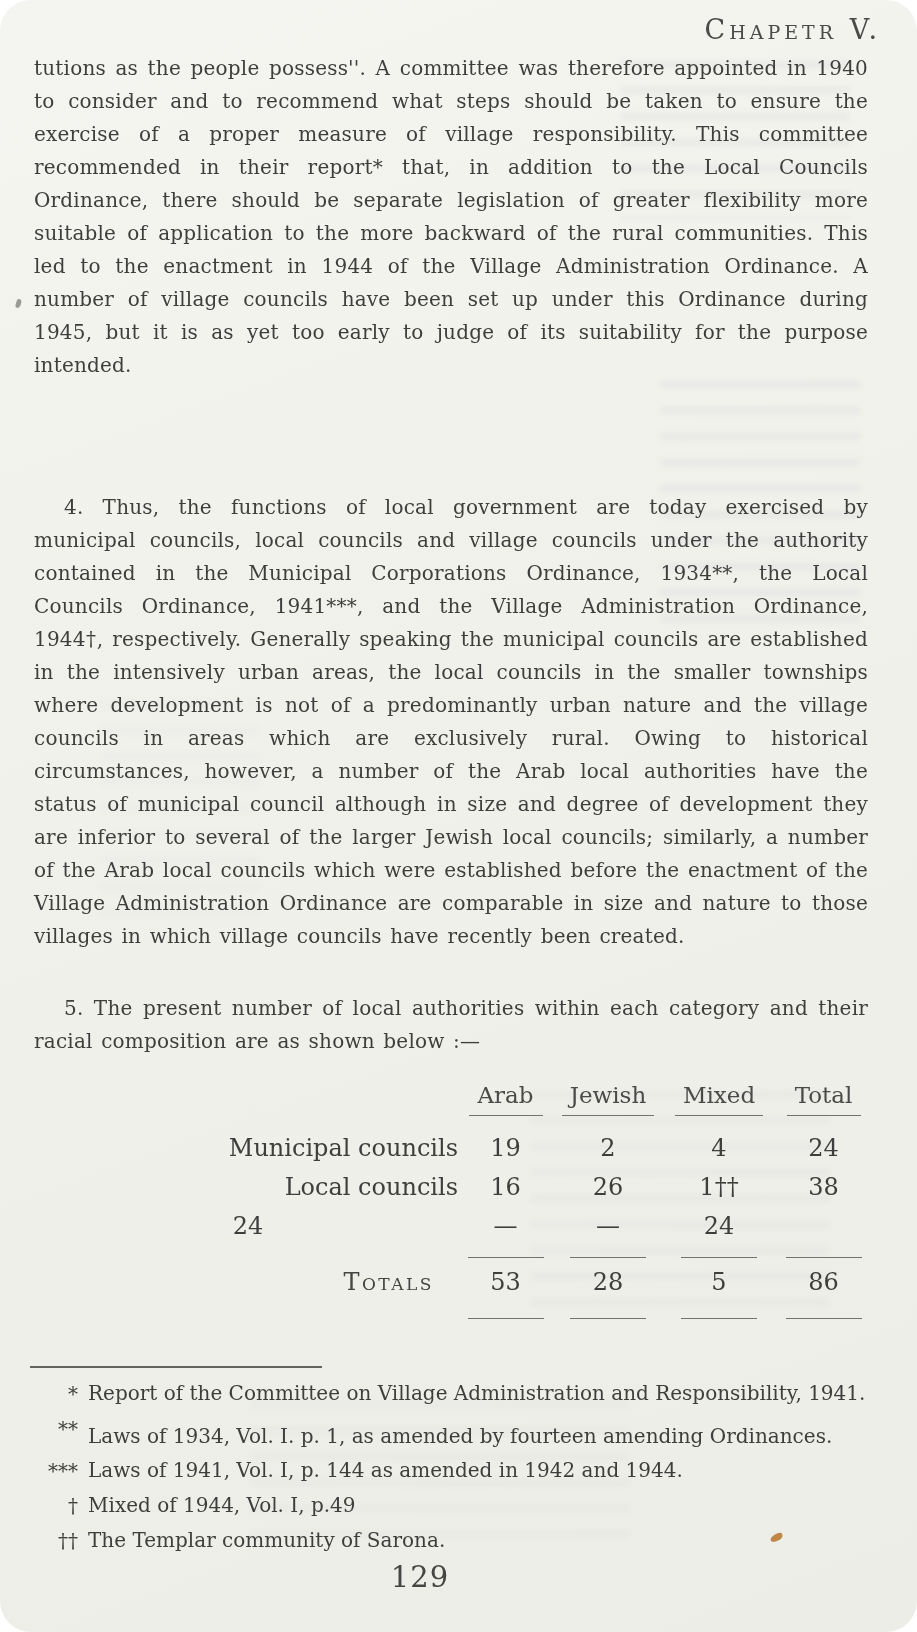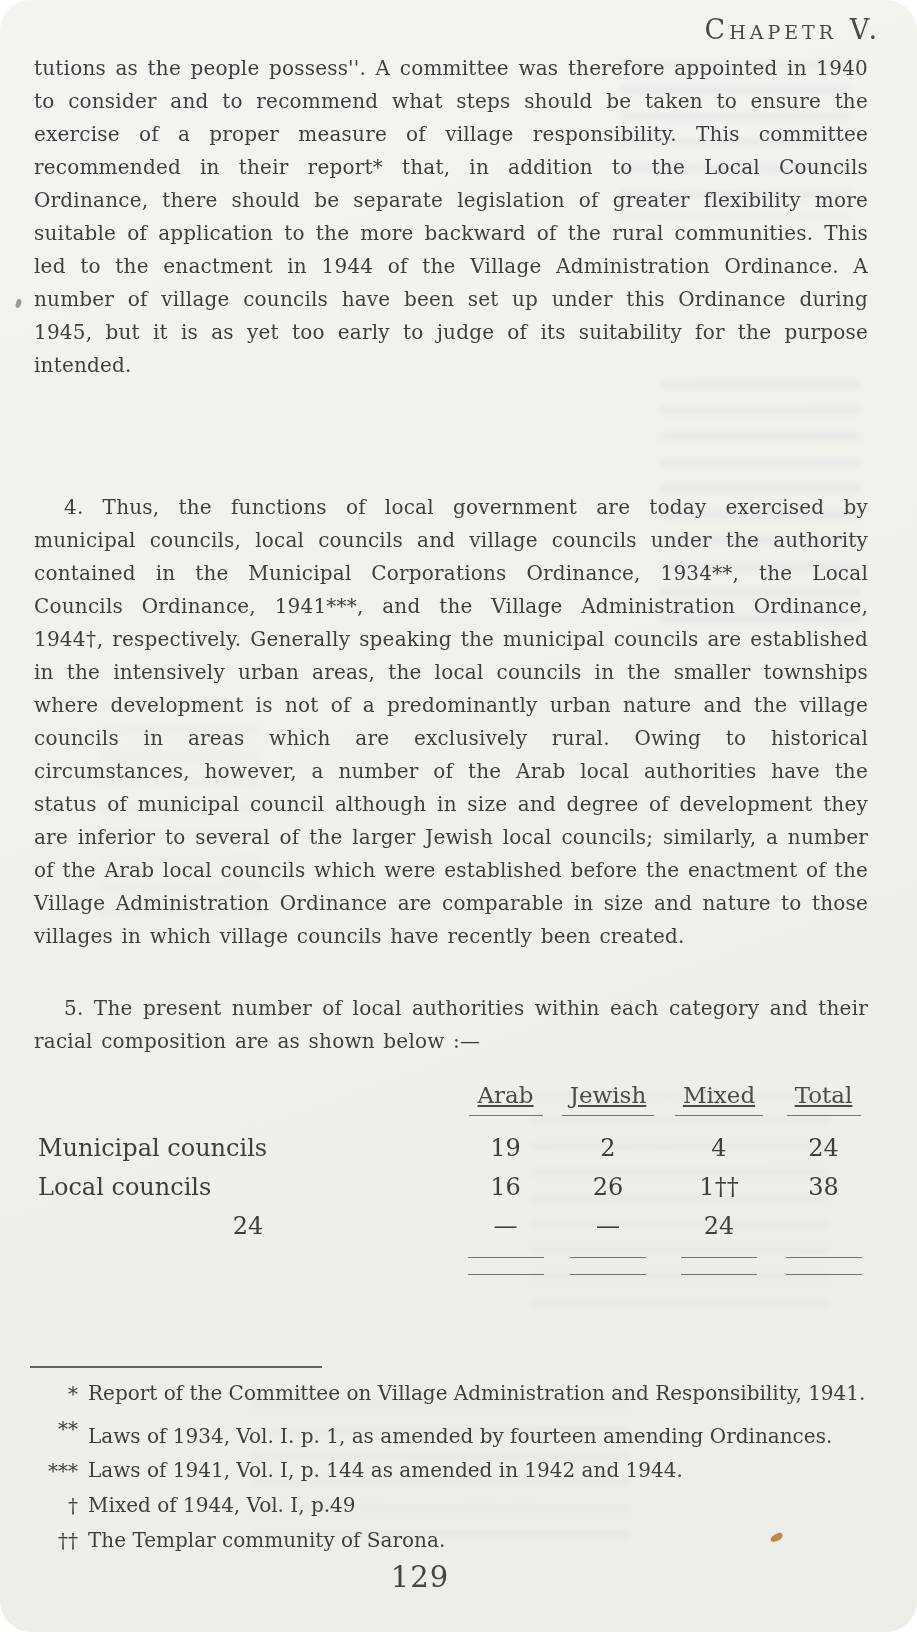--- a/index.html
+++ b/index.html
@@ -68,27 +68,26 @@
     width: 834px;
     font-size: 24px;
   }
   .t-row {
     display: grid;
     grid-template-columns: 420px 95px 110px 112px 97px;
     align-items: start;
   }
   .t-row.head { height: 52px; font-size: 23px; color: #4a4a48; }
   .t-cell { text-align: center; }
-  .t-label { text-align: left; }
+  .t-label { text-align: right; }
   .t-row.head .t-cell span {
     display: inline-block;
     padding: 0 8px 7px 8px;
     min-width: 74px;
     border-bottom: 1px solid var(--rule);
-    text-decoration: underline;
   }
   .t-row.data { height: 39px; }
   .t-row.rules { height: 17px; }
   .rule-line {
     width: 76px;
     margin: 6px auto 0 auto;
     border-top: 1px solid var(--rule);
   }
   .t-row.totals { height: 44px; }
   .totals-label {
@@ -218,20 +217,27 @@
           <div class="rule-line"></div>
         </div>
       <div class="t-cell">
           <div class="rule-line"></div>
         </div>
       <div class="t-cell">
           <div class="rule-line"></div>
         </div>
     </div>
 
+    <div class="t-row totals">
+      <div class="t-cell totals-label">Totals</div>
+      <div class="t-cell">53</div>
+      <div class="t-cell">28</div>
+      <div class="t-cell">5</div>
+      <div class="t-cell">86</div>
+    </div>
 
     <div class="t-row rules">
       <div class="t-cell t-label"></div>
       <div class="t-cell">
           <div class="rule-line"></div>
         </div>
       <div class="t-cell">
           <div class="rule-line"></div>
         </div>
       <div class="t-cell">

